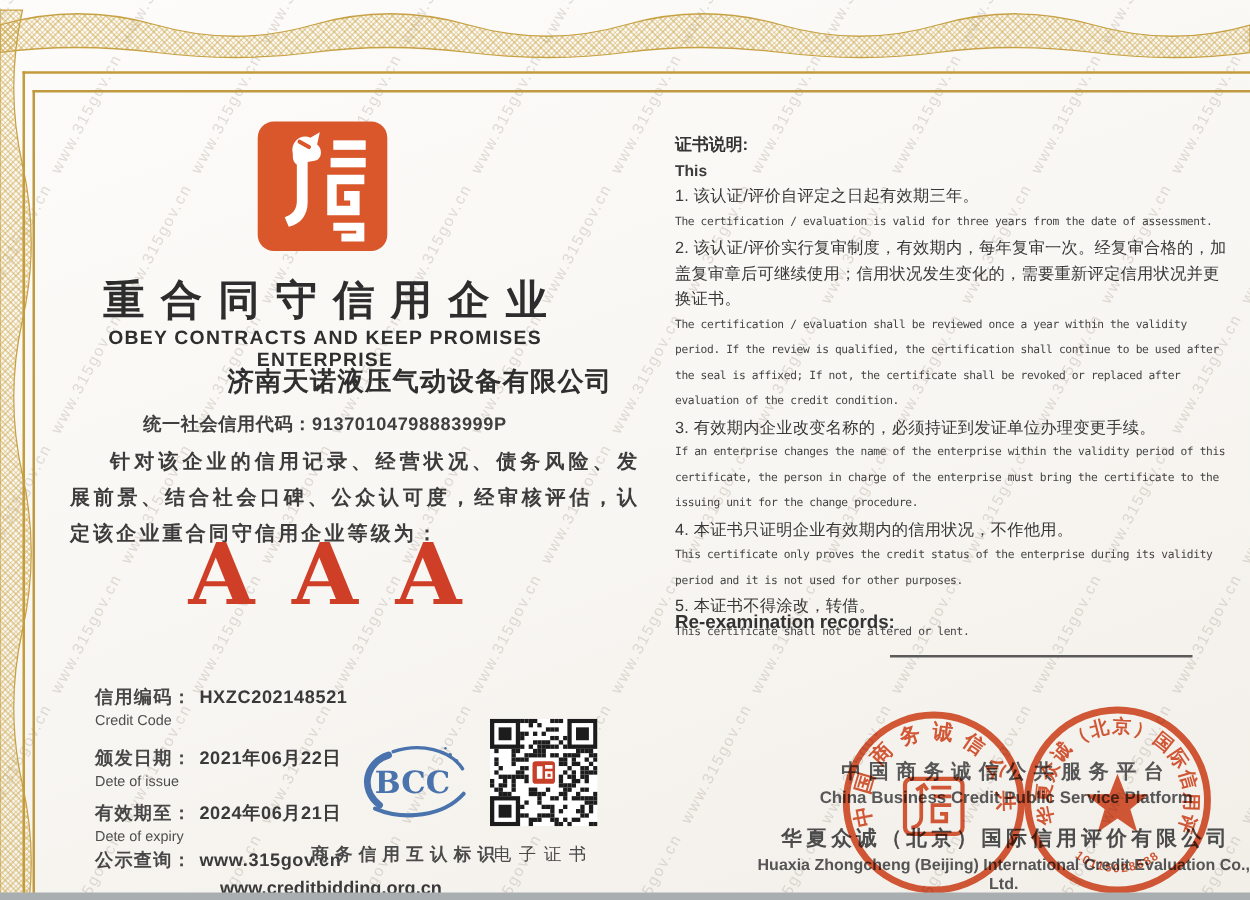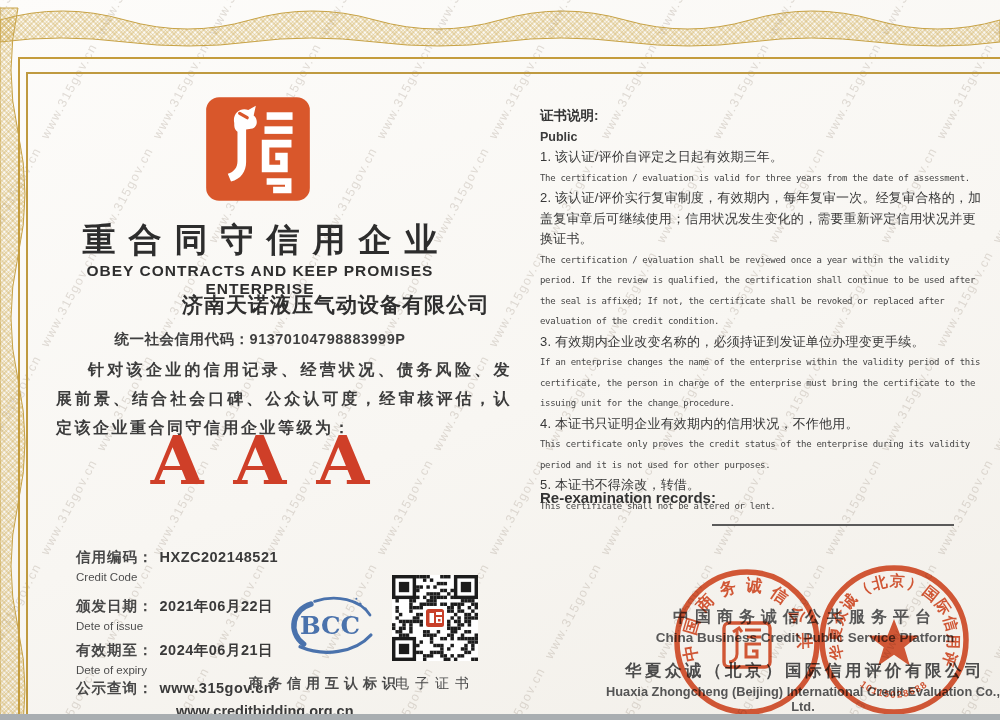--- a/index.html
+++ b/index.html
@@ -425,21 +425,21 @@
       <rect x="34" y="34" width="18" height="18" rx="2.5" fill="#c8402a"></rect>
       <rect x="37.5" y="38" width="4.5" height="10" fill="#fff"></rect>
       <rect x="44" y="37" width="6" height="3" fill="#fff"></rect>
       <rect x="44" y="42" width="6" height="6" fill="#fff"></rect>
       <rect x="46" y="44" width="2.5" height="2.5" fill="#c8402a"></rect>
     </svg>
   <div class="qr-cap">电子证书</div>
 
   <div class="notes">
     <div class="notes-h-cn">证书说明:</div>
-    <div class="notes-h-en">Public</div>
+    <div class="notes-h-en">This</div>
     <div class="note-zh">1. 该认证/评价自评定之日起有效期三年。</div>
     <div class="note-en">The certification / evaluation is valid for three years from the date of assessment.</div>
     <div class="note-zh">2. 该认证/评价实行复审制度，有效期内，每年复审一次。经复审合格的，加盖复审章后可继续使用；信用状况发生变化的，需要重新评定信用状况并更换证书。</div>
     <div class="note-en">The certification / evaluation shall be reviewed once a year within the validity period. If the review is qualified, the certification shall continue to be used after the seal is affixed; If not, the certificate shall be revoked or replaced after evaluation of the credit condition.</div>
     <div class="note-zh">3. 有效期内企业改变名称的，必须持证到发证单位办理变更手续。</div>
     <div class="note-en">If an enterprise changes the name of the enterprise within the validity period of this certificate, the person in charge of the enterprise must bring the certificate to the issuing unit for the change procedure.</div>
     <div class="note-zh">4. 本证书只证明企业有效期内的信用状况，不作他用。</div>
     <div class="note-en">This certificate only proves the credit status of the enterprise during its validity period and it is not used for other purposes.</div>
     <div class="note-zh">5. 本证书不得涂改，转借。</div>
     <div class="note-en">This certificate shall not be altered or lent.</div>

